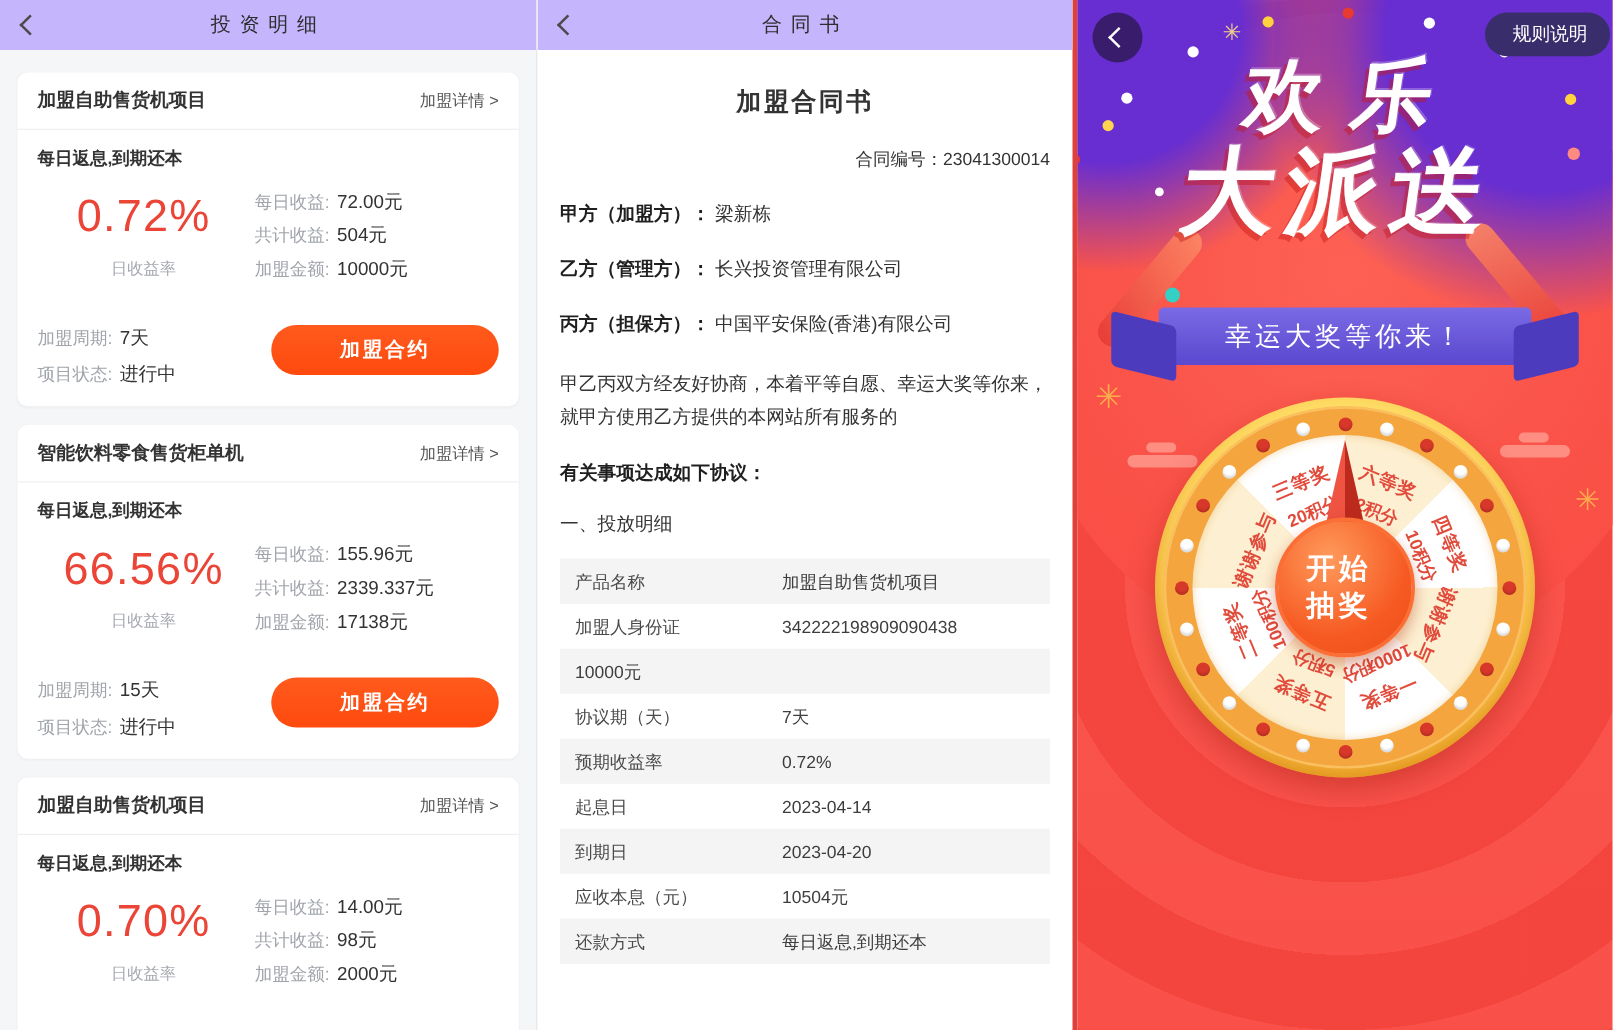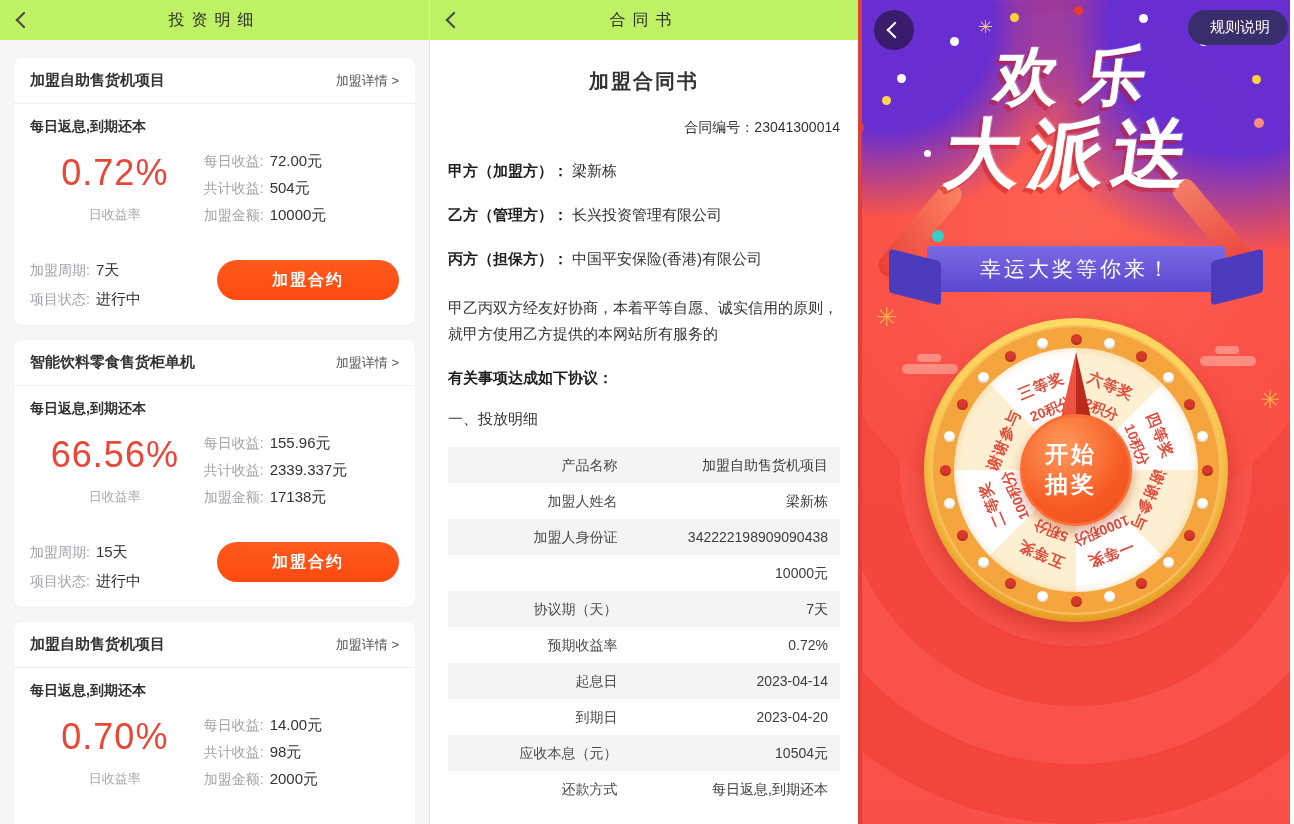--- a/index.html
+++ b/index.html
@@ -1,21 +1,21 @@
 <!DOCTYPE html>
 <html style="--accent-red: #ea4537; --button-orange: #ff4a0e; --lucky-bg: #f94840; --ribbon-purple: #5a48cf; --dark-purple: #3a2d6b; --gold: #f3ae37; --ring-orange: #f5a53e; --cream: #fdf0d2; --wheel-text: #e14b3c; --center-orange: #f65a22;"><head>
 <meta charset="utf-8">
 <style>
   * { margin:0; padding:0; box-sizing:border-box; }
   html,body { width:1294px; height:824px; overflow:hidden; }
   body { font-family:"Liberation Sans","DejaVu Sans",sans-serif; background:#fff; }
   .app { width:1294px; height:824px; display:flex; }
 
   
-  .phead { height:40px; background:#bef264; display:flex; align-items:center; justify-content:center; position:relative; flex:none; }
+  .phead { height:40px; background:#c4b5fd; display:flex; align-items:center; justify-content:center; position:relative; flex:none; }
   .ptitle { font-size:16px; color:#2d2d2d; letter-spacing:7px; font-weight:500; }
   .chev { position:absolute; left:18px; top:14px; width:12px; height:12px;
           border-left:2px solid #4a4a4a; border-bottom:2px solid #4a4a4a; transform:rotate(45deg); cursor:pointer; }
 
   
   .p-invest { width:430px; height:824px; background:#f5f6f8; border-right:1px solid #e4e4e6; display:flex; flex-direction:column; overflow:hidden; }
   .cards { padding:18px 14px; display:flex; flex-direction:column; gap:15px; }
   .card { background:#fff; border-radius:8px; box-shadow:0 1px 3px rgba(0,0,0,.04); }
   .card-head { display:flex; justify-content:space-between; align-items:center; padding:0 16px; height:46px; border-bottom:1px solid #f0f0f2; }
   .card-title { font-size:15px; color:#333; font-weight:600; }
@@ -41,21 +41,21 @@
   
   .p-contract { width:432px; height:824px; background:#fff; border-right:4px solid #e0403a; overflow:hidden; }
   .c-body { padding:0 18px; }
   .c-heading { margin-top:28px; text-align:center; font-size:20px; color:#333; font-weight:600; letter-spacing:2px; }
   .c-no { margin-top:24px; text-align:right; font-size:14px; color:#333; }
   .party { margin-top:25px; font-size:15px; color:#333; }
   .party b { color:#1f1f1f; margin-right:4px; }
   .intro { margin-top:26px; font-size:15px; color:#333; line-height:26px; }
   .agree { margin-top:22px; font-size:15px; color:#1f1f1f; font-weight:700; }
   .sec { margin-top:22px; font-size:15px; color:#333; }
-  .ctable { margin-top:18px;text-align:right; }
+  .ctable { margin-top:18px; }
   .trow { display:flex; padding:8px 12px; min-height:35px; align-items:center; font-size:14px; }
   .trow:nth-child(odd) { background:#f4f4f5; }
   .t-label { width:45%; color:#4a4a4a; padding-right:8px; line-height:20px; }
   .t-sub { font-size:13px; color:#4a4a4a; }
   .t-val { flex:1; color:#3d3d3d; line-height:20px; }
 
   
   .p-lucky { width:428px; height:824px; position:relative; overflow:hidden;
     background:
       repeating-radial-gradient(circle at 214px 470px, rgba(255,255,255,.05) 0 58px, rgba(150,10,10,.06) 58px 118px),
@@ -258,31 +258,27 @@
       <span class="ptitle">合同书</span>
     </div>
     <div class="c-body">
       <div class="c-heading">加盟合同书</div>
       <div class="c-no">
         <span>合同编号：</span><span>23041300014</span>
       </div>
       <div class="party"><b>甲方（加盟方）：</b><span>梁新栋</span></div>
       <div class="party"><b>乙方（管理方）：</b><span>长兴投资管理有限公司</span></div>
       <div class="party"><b>丙方（担保方）：</b><span>中国平安保险(香港)有限公司</span></div>
-      <p class="intro">甲乙丙双方经友好协商，本着平等自愿、诚实信用的原则，就甲方使用乙方提供的本网站所有服务的</p>
+      <p class="intro">甲乙丙双方经友好协商，本着平等自愿、幸运大奖等你来，就甲方使用乙方提供的本网站所有服务的</p>
       <div class="agree">有关事项达成如下协议：</div>
       <div class="sec">一、投放明细</div>
       <div class="ctable" id="ctable">
           <div class="trow">
             <div class="t-label">产品名称</div>
             <div class="t-val">加盟自助售货机项目</div>
-          </div>
-          <div class="trow">
-            <div class="t-label">加盟人姓名</div>
-            <div class="t-val">梁新栋</div>
           </div>
           <div class="trow">
             <div class="t-label">加盟人身份证</div>
             <div class="t-val">342222198909090438</div>
           </div>
           <div class="trow">
             <div class="t-val">10000元</div>
           </div>
           <div class="trow">
             <div class="t-label">协议期（天）</div>

